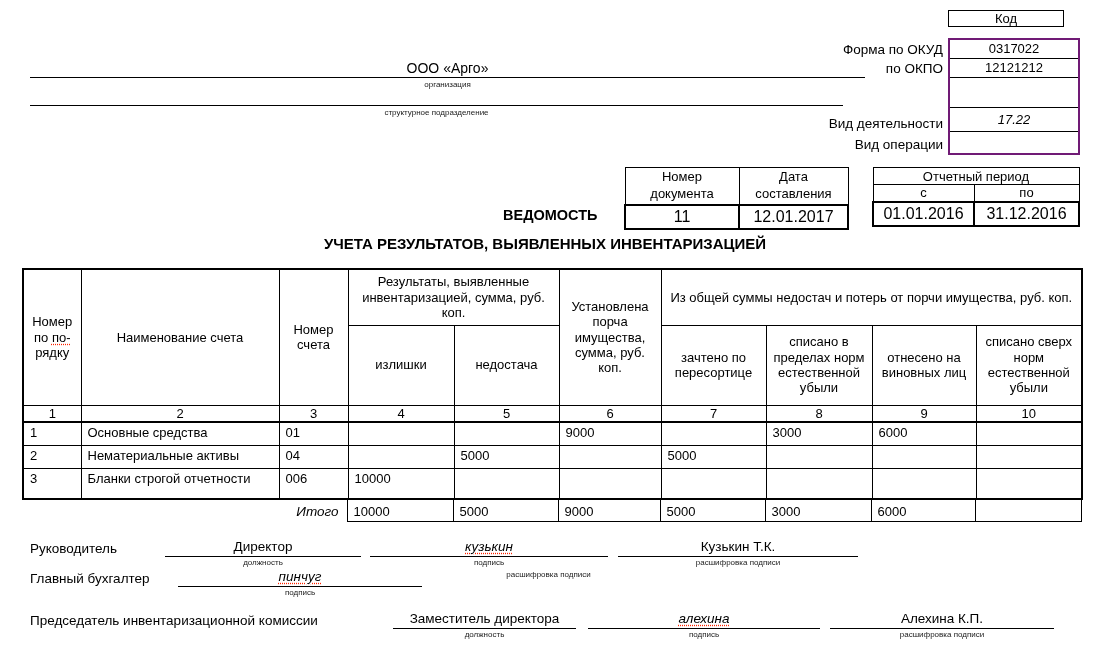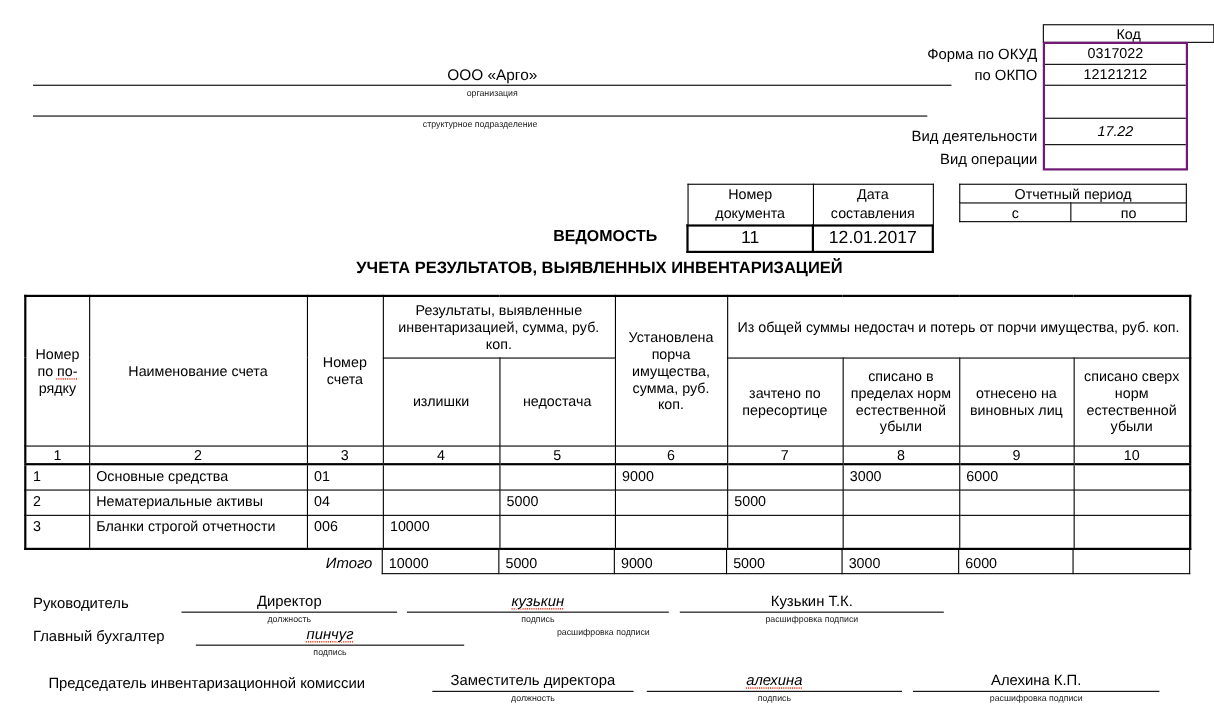--- a/index.html
+++ b/index.html
@@ -9,21 +9,21 @@
     font-family:"Liberation Sans", sans-serif; color:#000; overflow:hidden;
   }
   .abs { position:absolute; }
   .cap { font-size:8px; color:#1a1a1a; text-align:center; }
   .uline { border-bottom:1px solid #000; }
   .center { text-align:center; }
   .spell { text-decoration:underline dotted #ff2400; text-underline-offset:2px; }
   .hand { font-style:italic; }
 
   
-  .code-head { left:948px; top:22px; width:156px; height:17px; border:1px solid #000;
+  .code-head { left:948px; top:10px; width:116px; height:17px; border:1px solid #000;
                font-size:13px; text-align:center; line-height:15px; }
   .code-box  { left:948px; top:38px; width:132px; height:117px; border:2px solid #701a75; }
   .code-box .r { border-bottom:1px solid #000; text-align:center; font-size:13px; }
   .code-box .r1 { height:19px; line-height:18px; }
   .code-box .r2 { height:19px; line-height:18px; }
   .code-box .r3 { height:30px; }
   .code-box .r4 { height:24px; line-height:23px;font-style:italic; }
   .code-box .r5 { height:19px; border-bottom:none; }
   .code-label { position:absolute; right:161px; font-size:13.5px; white-space:nowrap; }
 
@@ -116,20 +116,24 @@
         <col style="width:105px">
       </colgroup>
     <tbody>
         <tr class="s">
       <td colspan="2">Отчетный период</td>
     </tr>
     <tr class="s">
       <td>с</td>
       <td>по</td>
     </tr>
+    <tr class="v">
+      <td>01.01.2016</td>
+      <td>31.12.2016</td>
+    </tr>
   </tbody>
     </table>
 
   <div class="abs title1">ВЕДОМОСТЬ</div>
   <div class="abs title2">УЧЕТА РЕЗУЛЬТАТОВ, ВЫЯВЛЕННЫХ ИНВЕНТАРИЗАЦИЕЙ</div>
 
   <table class="main">
     <colgroup>
       <col style="width:58px">
         <col style="width:198px">
@@ -255,21 +259,21 @@
 
   <div class="sig-label" style="left:30px;top:571px;">Главный бухгалтер</div>
   <div class="seg" style="left:178px;top:569px;width:244px;">
     <div class="nm hand spell">пинчуг</div>
     <div class="cp">подпись</div>
   </div>
   <div class="seg" style="left:437px;top:569px;width:223px;">
     <div class="cp">расшифровка подписи</div>
   </div>
 
-  <div class="sig-label" style="left:44px;top:613px;">Председатель инвентаризационной комиссии</div>
+  <div class="sig-label" style="left:30px;top:613px;">Председатель инвентаризационной комиссии</div>
   <div class="seg" style="left:393px;top:611px;width:183px;">
     <div class="nm">Заместитель директора</div>
     <div class="cp">должность</div>
   </div>
   <div class="seg" style="left:588px;top:611px;width:232px;">
     <div class="nm hand spell">алехина</div>
     <div class="cp">подпись</div>
   </div>
   <div class="seg" style="left:830px;top:611px;width:224px;">
     <div class="nm">Алехина К.П.</div>

